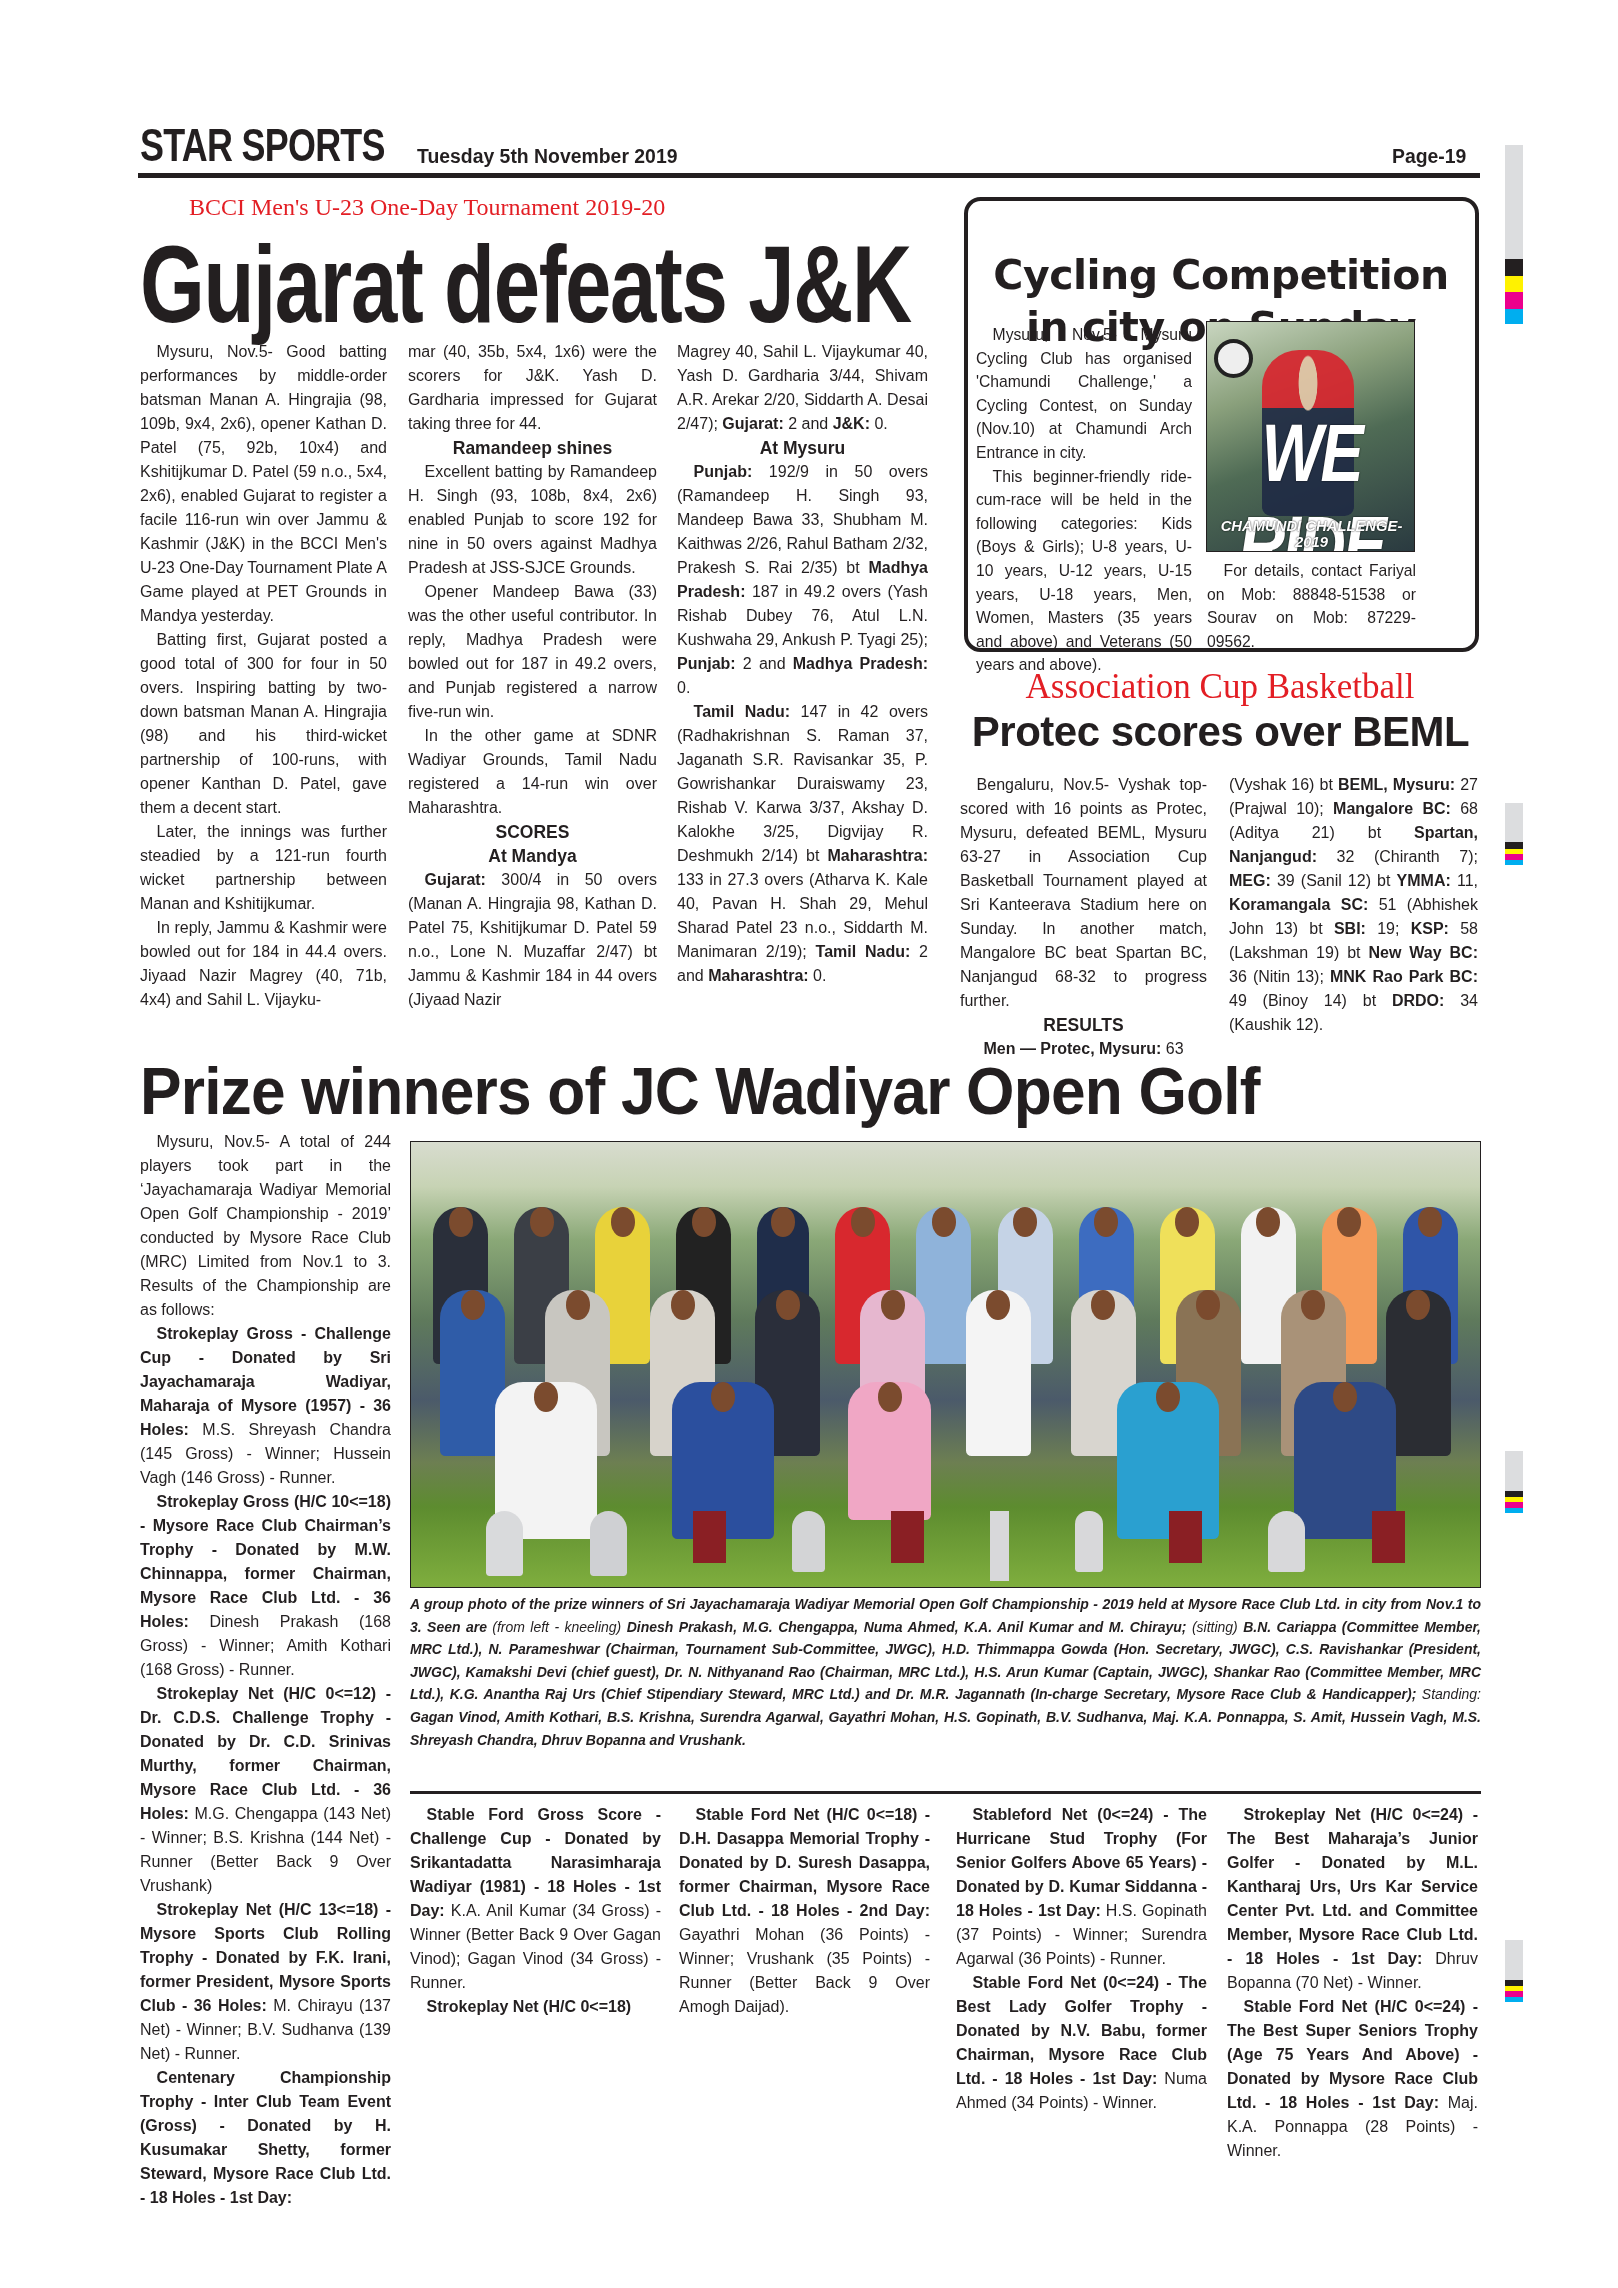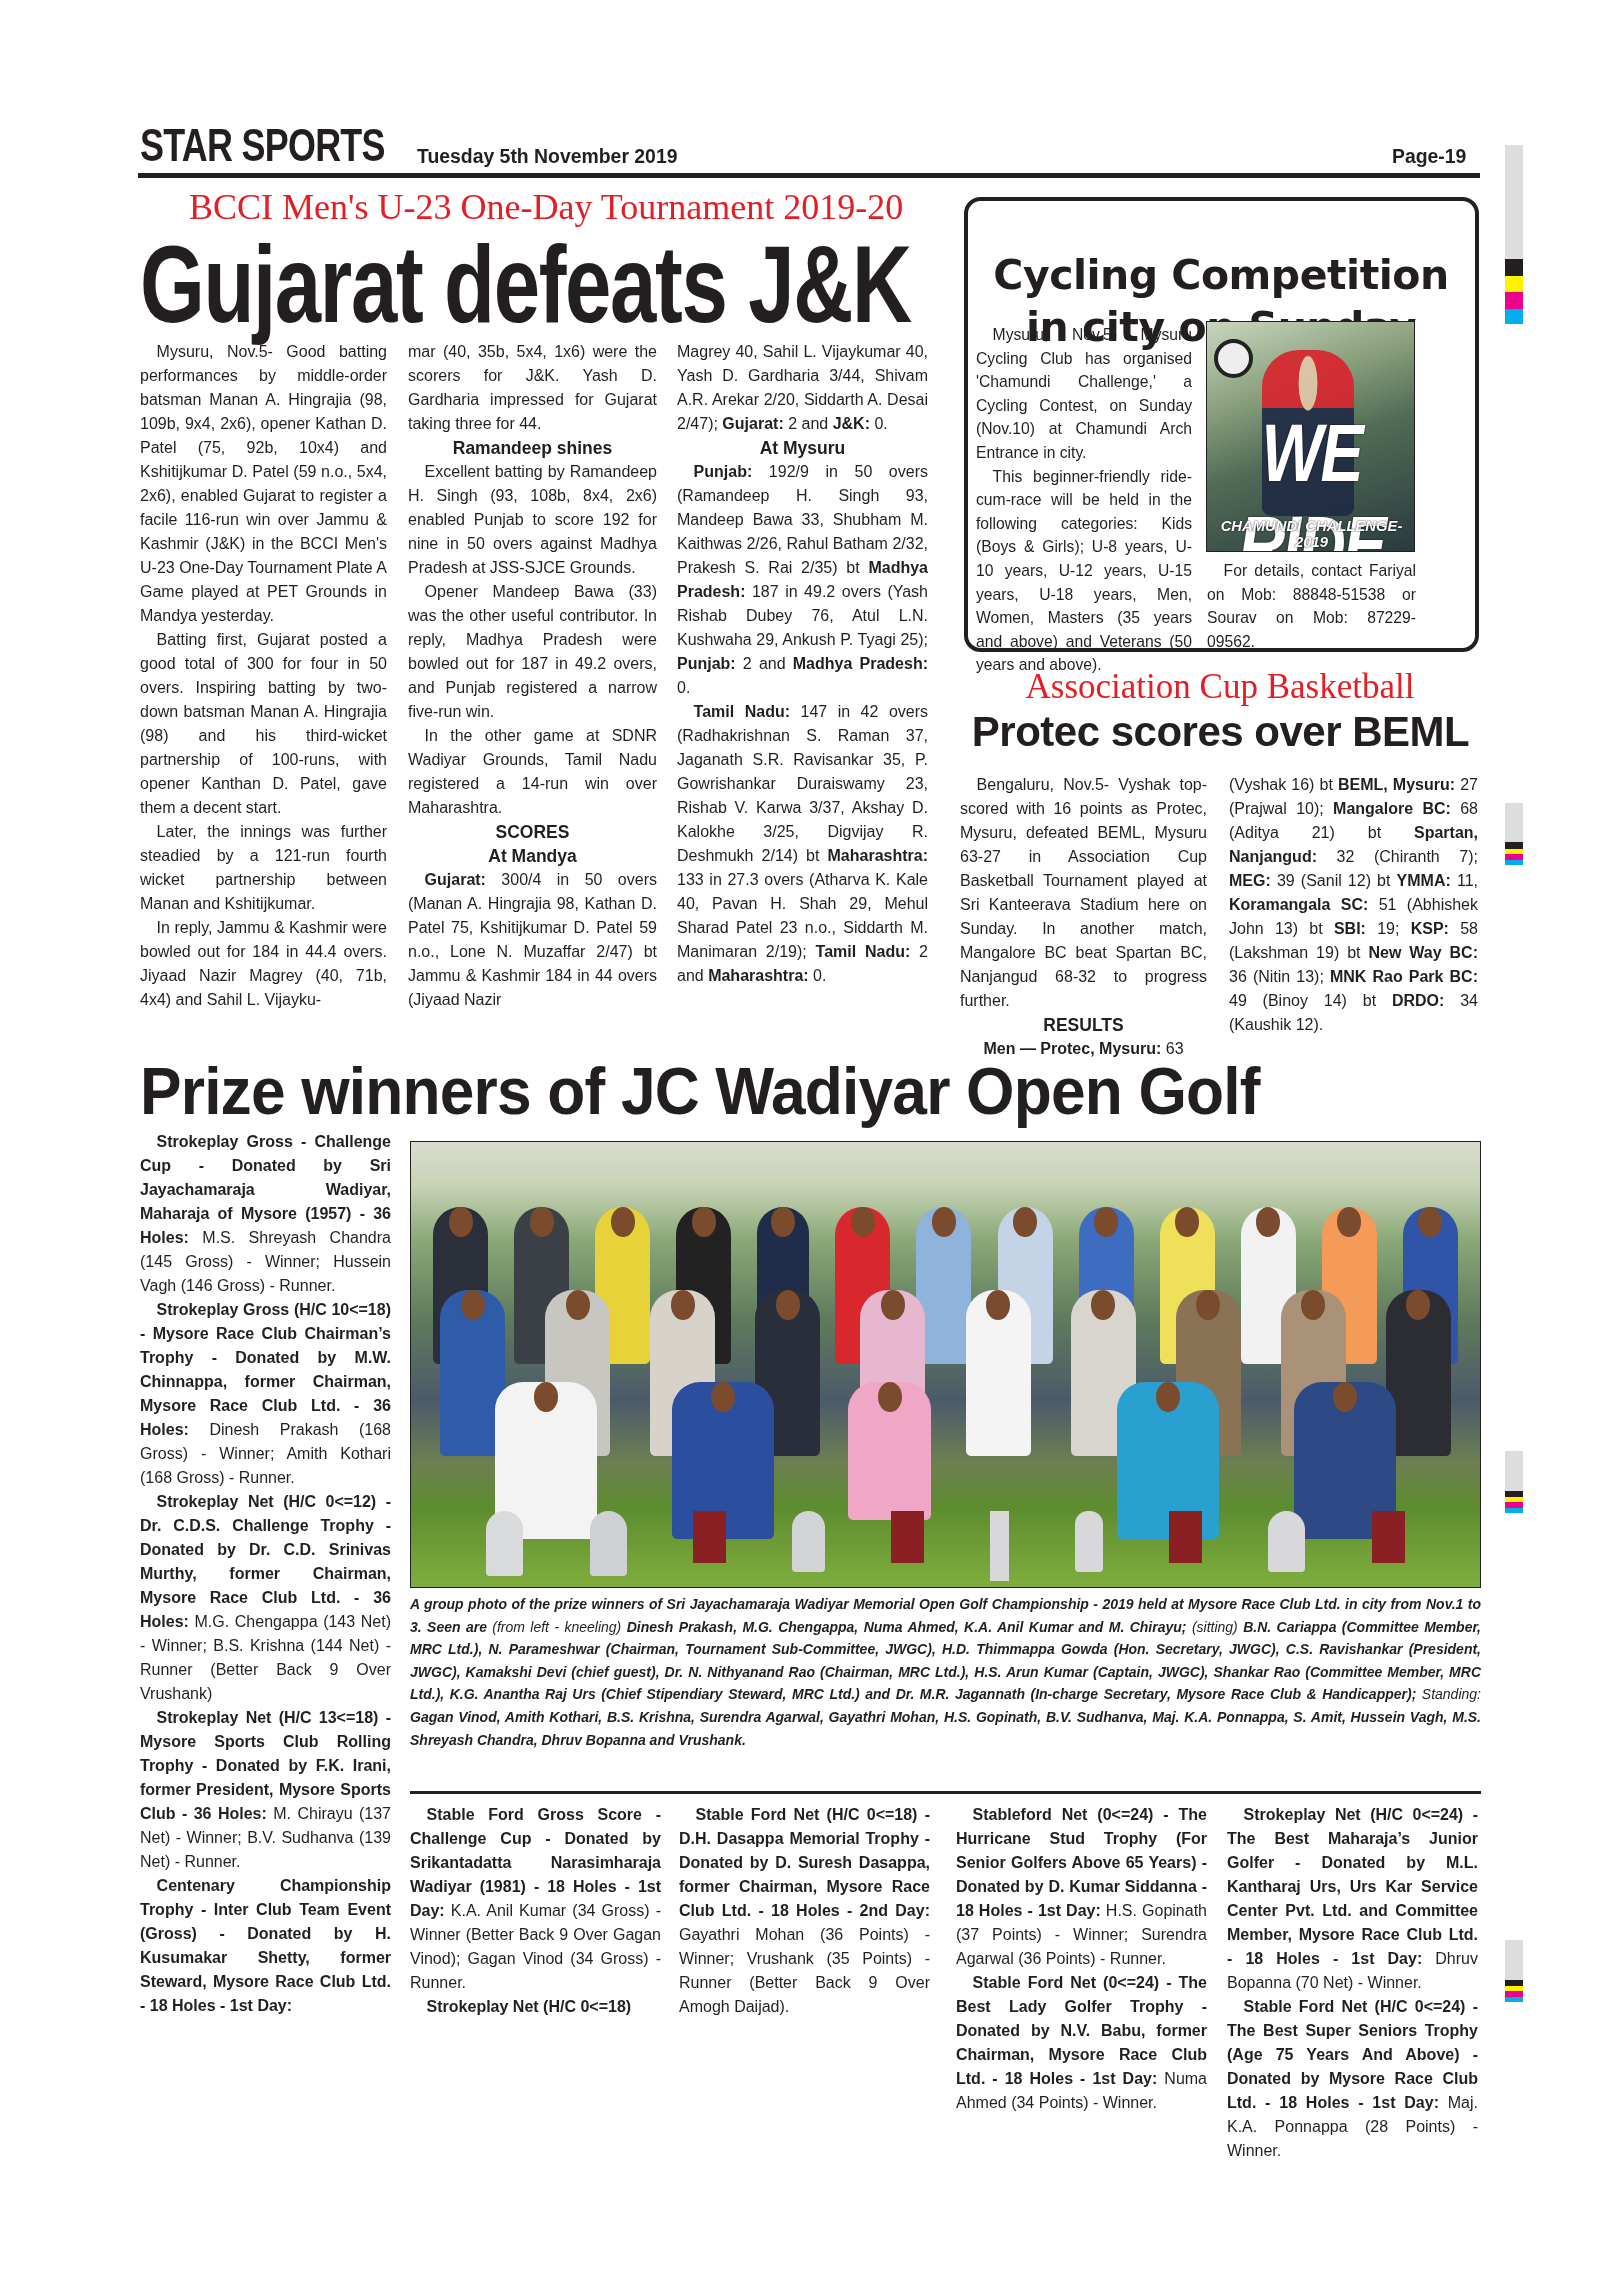--- a/index.html
+++ b/index.html
@@ -22,21 +22,21 @@
   .reg .m { background: #ec008c; height: 16.6px; }
   .reg .c { background: #00aeef; height: 14.8px; }
 
   
   .col { font-size: 16px; line-height: 24px; text-align: justify; hyphens: manual; }
   .col p { text-indent: 16.6px; }
   .col .sub { text-align: center; font-weight: 700; font-size: 17.5px; text-indent: 0; }
   .col b { font-weight: 700; }
 
   
-  .kicker-red { left: 189px; top: 189px; font-family: "Liberation Serif", serif; color: #e31e24; font-size: 36px; line-height: 37px; white-space: nowrap; }
+  .kicker-red { left: 189px; top: 189px; font-family: "Liberation Serif", serif; color: #e31e24; font-size: 24px; line-height: 37px; white-space: nowrap; }
   .cricket-headline { left: 140px; top: 229px; font-weight: 700; font-size: 109px; line-height: 111px; letter-spacing: -1.8px; transform: scaleX(0.765); transform-origin: left top; white-space: nowrap; color: #231f20; }
 
   
   .cycle-box { left: 964px; top: 197px; width: 515px; height: 455px; border: 4.6px solid #231f20; border-radius: 16.6px; }
   .cycle-title { left: 969px; top: 205px; width: 504px; text-align: center; font-family: "DejaVu Sans", sans-serif; font-weight: 700; font-size: 41px; line-height: 52px; letter-spacing: -0.5px; margin-top: 44px; }
   .cycle-photo { left: 1206px; top: 321px; width: 209px; height: 231px; background: linear-gradient(160deg,#c9d6c0 0%, #8aa07c 30%, #4f6b55 55%, #2a3a40 100%); border: 1.8px solid #231f20; overflow: hidden; }
   .cycle-photo .rider { position: absolute; left: 55px; top: 28px; width: 92px; height: 166px; background: radial-gradient(ellipse at 50% 20%, #e5c7a8 0 14%, transparent 15%), linear-gradient(#d9232d 35%, #1f2a44 35%); border-radius: 37px 37px 9.2px 9.2px; opacity: 0.9; }
   .cycle-photo .wheel { position: absolute; left: 7.4px; top: 16.6px; width: 39px; height: 39px; border-radius: 50%; border: 4.6px solid #222; background: #eee; }
   .cycle-photo .we-ride { position: absolute; left: 1.8px; top: 85px; width: 205px; text-align: center; color: #fff; font-weight: 700; font-style: italic; font-size: 81px; line-height: 92px; letter-spacing: -2.8px; transform: scaleX(0.8); text-shadow: 0 0 1.8px #000; }
   .cycle-photo .ride-caption { position: absolute; left: 0; top: 196px; width: 209px; text-align: center; color: #fff; font-weight: 700; font-style: italic; font-size: 14.8px; text-shadow: 0 0 1.8px #000; }
@@ -152,20 +152,21 @@
 
 <div class="abs col" style="left:1229px; top:773px; width:249px;">
   <p style="text-indent:0">
     <span>(Vyshak 16) bt </span><b>BEML, Mysuru:</b><span> 27 (Prajwal 10); </span><b>Mangalore BC:</b><span> 68 (Aditya 21) bt </span><b>Spartan, Nanjangud:</b><span> 32 (Chiranth 7); </span><b>MEG:</b><span> 39 (Sanil 12) bt </span><b>YMMA:</b><span> 11, </span><b>Koramangala SC:</b><span> 51 (Abhishek John 13) bt </span><b>SBI:</b><span> 19; </span><b>KSP:</b><span> 58 (Lakshman 19) bt </span><b>New Way BC:</b><span> 36 (Nitin 13); </span><b>MNK Rao Park BC:</b><span> 49 (Binoy 14) bt </span><b>DRDO:</b><span> 34 (Kaushik 12).</span>
   </p>
 </div>
 
 <div class="abs golf-headline">Prize winners of JC Wadiyar Open Golf</div>
 
 <div class="abs col" style="left:140px; top:1130px; width:251px;">
+  <p>Mysuru, Nov.5- A total of 244 players took part in the ‘Jayachamaraja Wadiyar Memorial Open Golf Championship - 2019’ conducted by Mysore Race Club (MRC) Limited from Nov.1 to 3. Results of the Championship are as follows:</p>
   <p><b>Strokeplay Gross - Challenge Cup - Donated by Sri Jayachamaraja Wadiyar, Maharaja of Mysore (1957) - 36 Holes:</b><span> M.S. Shreyash Chandra (145 Gross) - Winner; Hussein Vagh (146 Gross) - Runner.</span></p>
   <p><b>Strokeplay Gross (H/C 10&lt;=18) - Mysore Race Club Chairman’s Trophy - Donated by M.W. Chinnappa, former Chairman, Mysore Race Club Ltd. - 36 Holes:</b><span> Dinesh Prakash (168 Gross) - Winner; Amith Kothari (168 Gross) - Runner.</span></p>
   <p><b>Strokeplay Net (H/C 0&lt;=12) - Dr. C.D.S. Challenge Trophy - Donated by Dr. C.D. Srinivas Murthy, former Chairman, Mysore Race Club Ltd. - 36 Holes:</b><span> M.G. Chengappa (143 Net) - Winner; B.S. Krishna (144 Net) - Runner (Better Back 9 Over Vrushank)</span></p>
   <p><b>Strokeplay Net (H/C 13&lt;=18) - Mysore Sports Club Rolling Trophy - Donated by F.K. Irani, former President, Mysore Sports Club - 36 Holes:</b><span> M. Chirayu (137 Net) - Winner; B.V. Sudhanva (139 Net) - Runner.</span></p>
   <p><b>Centenary Championship Trophy - Inter Club Team Event (Gross) - Donated by H. Kusumakar Shetty, former Steward, Mysore Race Club Ltd. - 18 Holes - 1st Day:</b></p>
 </div>
 
 <div class="abs golf-photo">
   <div class="row" style="top:65px;">
     <div style="width:55px;height:157px;background:#2a2f3a;" class="person">

